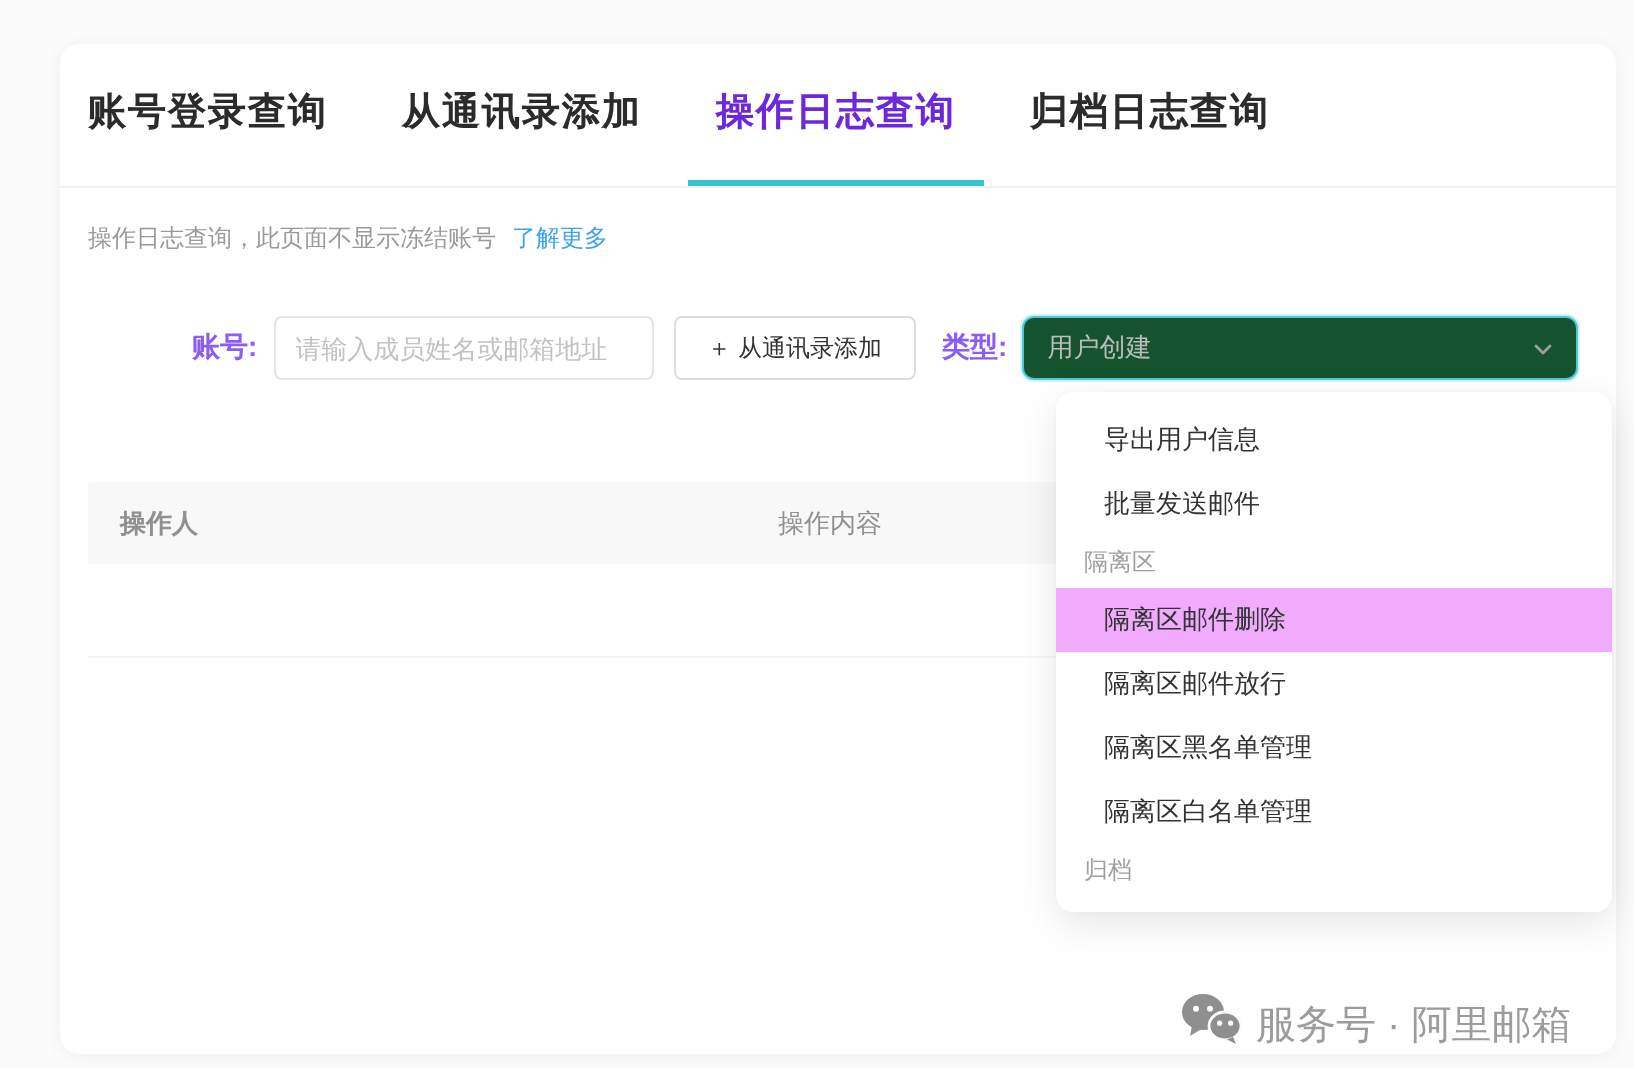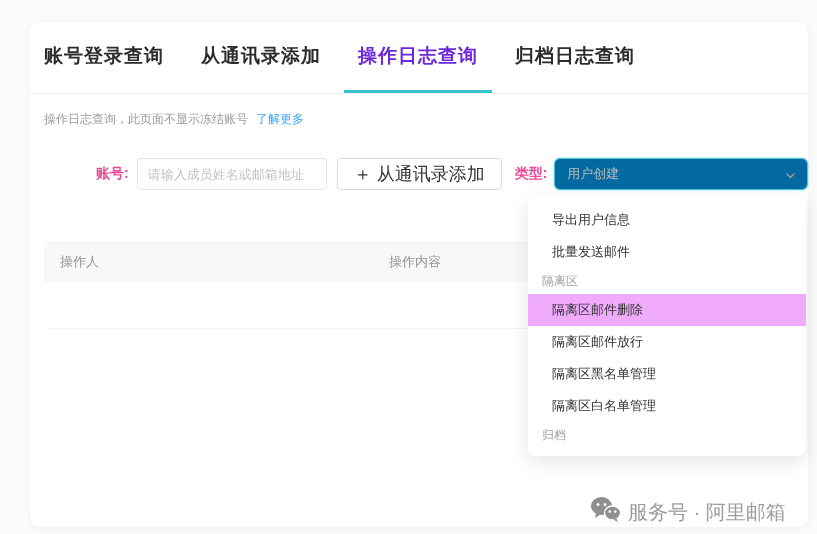--- a/index.html
+++ b/index.html
@@ -44,57 +44,57 @@
   }
   .notice .link { color: #3aa4f2; margin-left: 8px; cursor: pointer; }
 
   
   .form-row {
     display: flex; align-items: center;
     margin-top: 30px; padding-left: 66px;
     height: 32px;
   }
   .field-label {
-    font-size: 14px; font-weight: 700; color: #ec4899; white-space: nowrap;
+    font-size: 14px; font-weight: 700; color: #8b5cf6; white-space: nowrap;
   }
   .account-input {
     width: 190px; height: 32px;
     margin-left: 8px; padding: 0 10px;
     border: 1px solid #e5e5e5; border-radius: 4px;
     font-size: 13px; color: #3b82f6; outline: none;
     font-family: inherit; background: #fff;
   }
   .account-input::placeholder { color: #c2c2c2; }
   .contacts-btn {
     height: 32px; margin-left: 10px; padding: 0 16px;
     border: 1px solid #dcdcdc; border-radius: 4px;
-    background: #fff; font-size: 18px; color: #333;
+    background: #fff; font-size: 12px; color: #333;
     font-family: inherit; cursor: pointer; white-space: nowrap;
   }
   .type-label { margin-left: 13px; }
   .type-select {
     position: relative;
     display: flex; align-items: center;
     width: 278px; height: 32px;
     margin-left: 7px; padding: 0 12px;
     border: 1px solid #4cc8d8; border-radius: 6px;
     box-shadow: 0 0 0 1px rgba(76,200,216,0.25);
-    background: #0369a1; cursor: pointer;
+    background: #14532d; cursor: pointer;
   }
   .type-select .value { font-size: 13px; color: #bcbcbc; }
   .type-select .chev { position: absolute; right: 10px; top: 9px; }
 
   
   .table-head {
     display: flex; align-items: center;
     margin: 51px 14px 0 14px; height: 41px;
     background: #f8f8f9; border-radius: 2px;
     font-size: 13px; color: #909090;
   }
-  .table-head .col1 { padding-left: 16px; width: 345px; }
+  .table-head .col1 { padding-left: 16px; width: 345px; font-weight: bold; }
   .empty-row { margin: 0 14px; height: 47px; border-bottom: 1px solid #f5f5f5; }
 
   
   .dropdown {
     position: absolute; left: 528px; top: 196px;
     width: 278px; padding: 8px 0;
     background: #fff; border-radius: 8px;
     box-shadow: 0 6px 20px rgba(0,0,0,0.10), 0 0 1px rgba(0,0,0,0.06);
     z-index: 10;
   }

